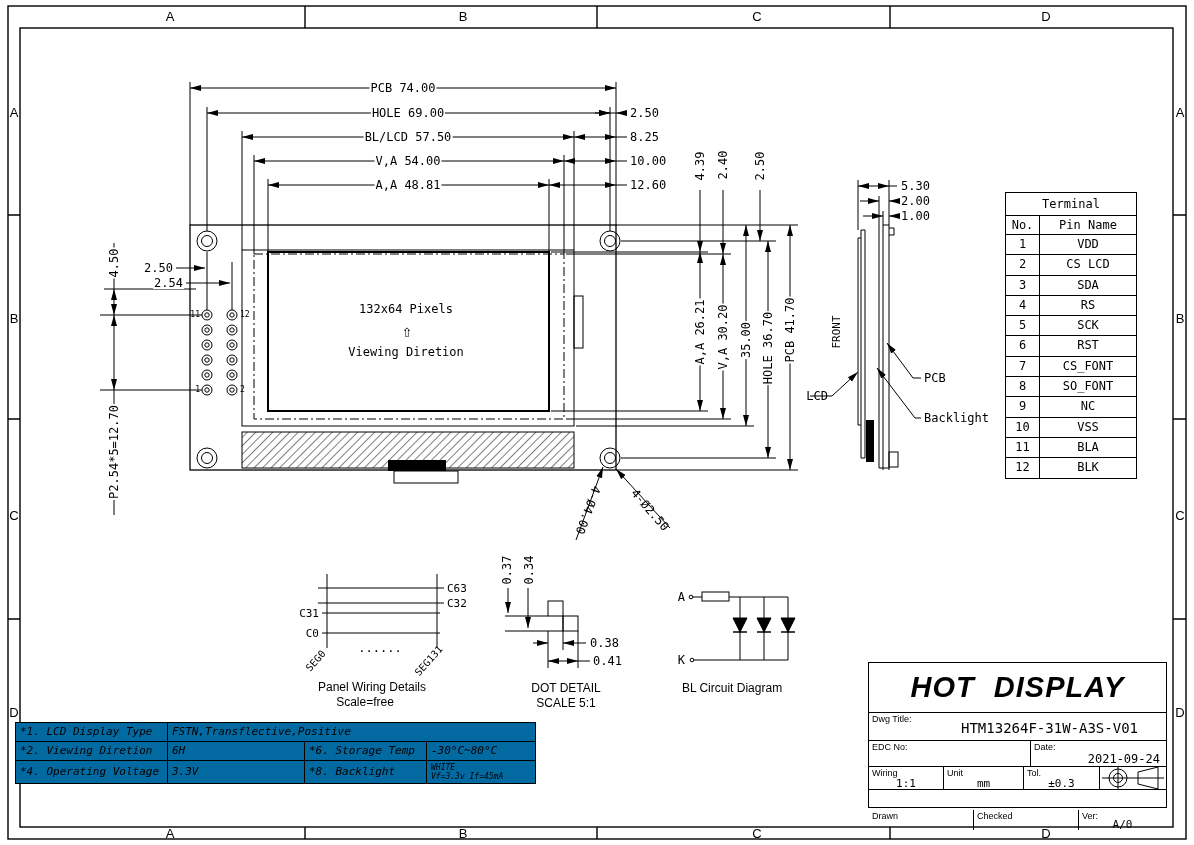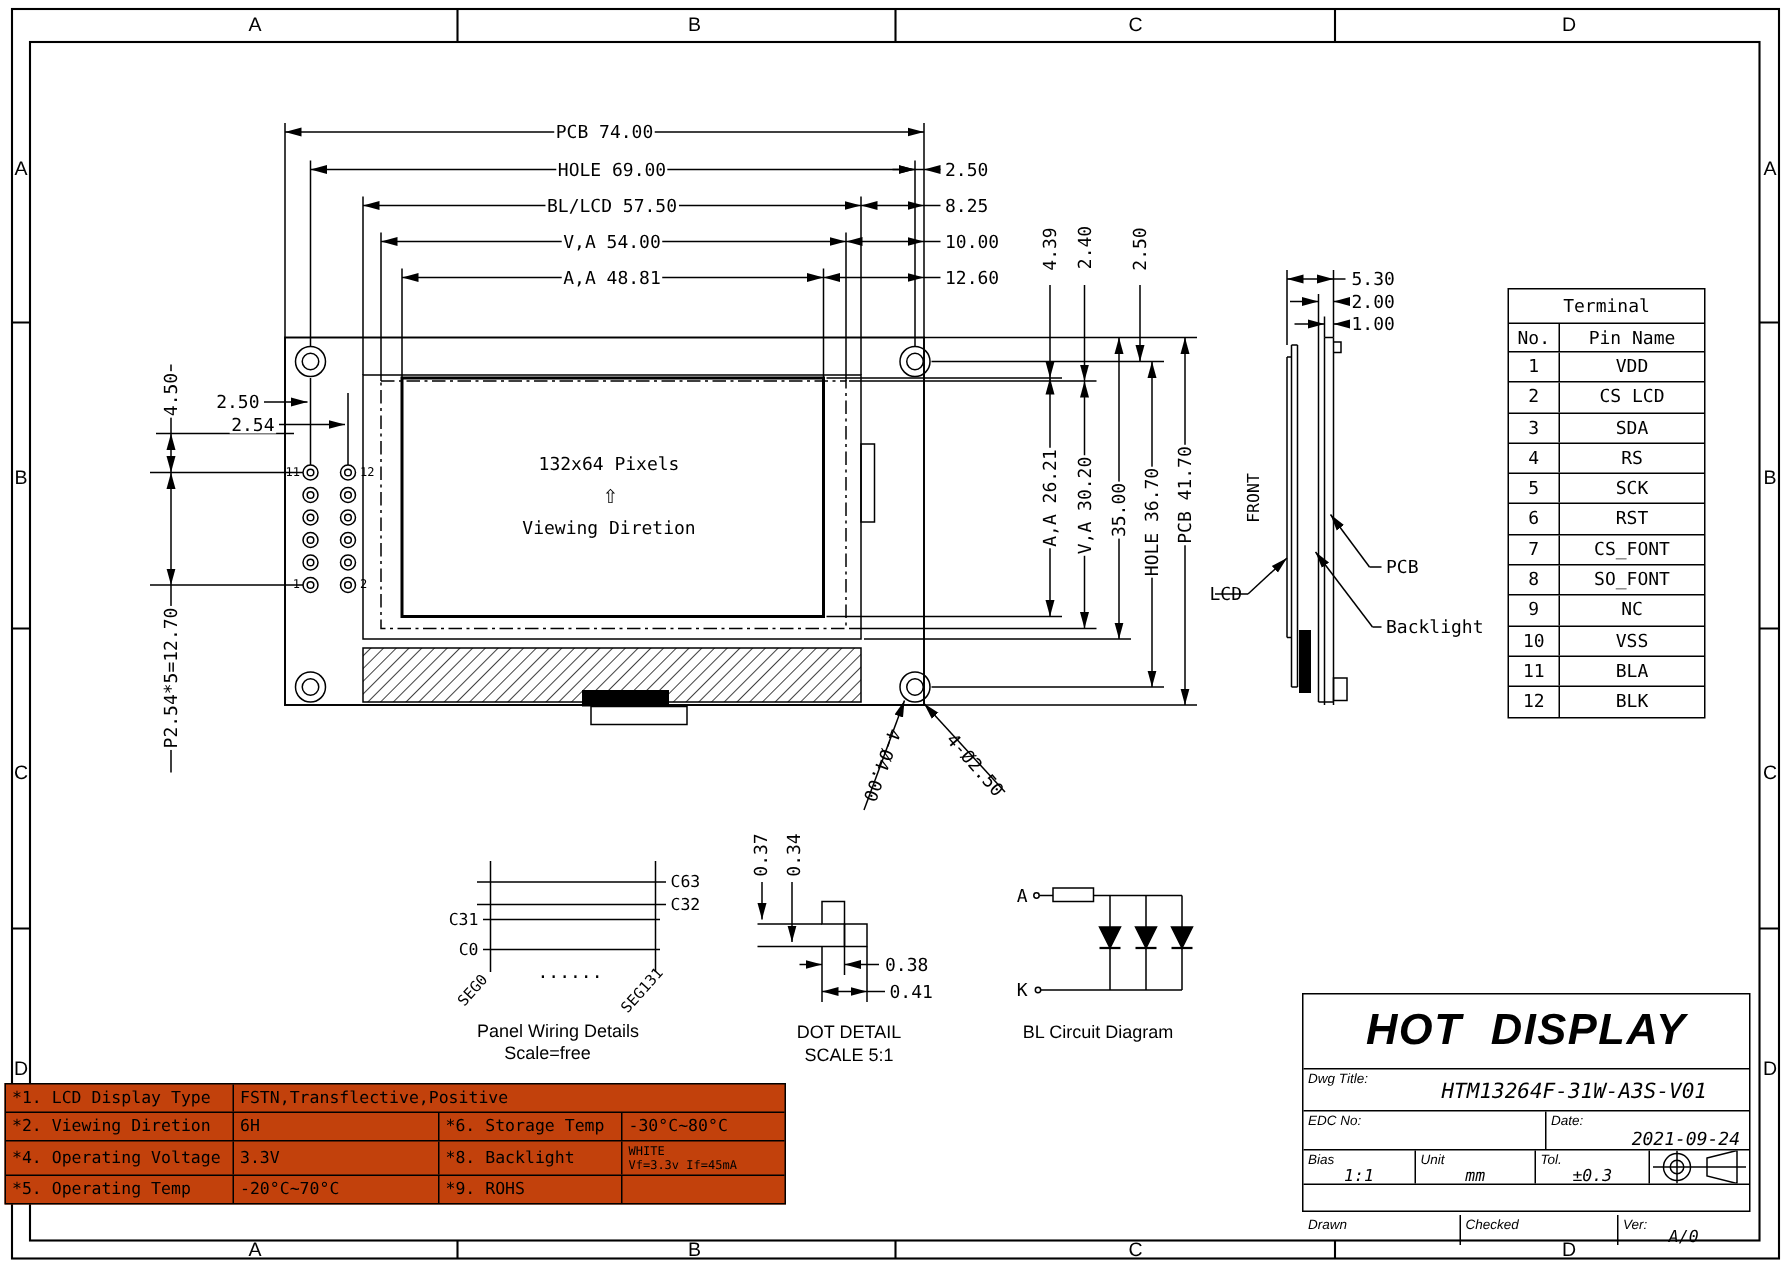--- a/index.html
+++ b/index.html
@@ -19,38 +19,38 @@
   
   .term{position:absolute;left:1005px;top:192px;width:130px;border:1.4px solid #000;
         font-size:12px;text-align:center;background:#fff;}
   .term .title{height:22px;line-height:22px;}
   .term .hrow,.term .row{display:flex;border-top:1px solid #000;}
   .term .hrow{height:18px;line-height:18px;}
   .term .row{height:19.3px;line-height:19.3px;}
   .term .no{width:33px;border-right:1px solid #000;}
   .term .nm{flex:1;}
   
-  .spec{position:absolute;left:3px;top:722px;width:519px;border:1.4px solid #000;
-        font-size:11px;background:#c2410c;}
+  .spec{position:absolute;left:15px;top:722px;width:519px;border:1.4px solid #000;
+        font-size:11px;background:#0369a1;font-style:italic;}
   .spec .srow{display:flex;height:18px;line-height:18px;border-top:1px solid #000;}
   .spec .srow:first-child{border-top:0;}
   .spec .srow.tall{height:22px;line-height:22px;}
   .spec .c1{width:147px;padding-left:4px;}
   .spec .c2{width:132px;border-left:1px solid #000;padding-left:4px;}
   .spec .c2.span{flex:1;}
   .spec .c3{width:117px;border-left:1px solid #000;padding-left:4px;}
   .spec .c4{flex:1;border-left:1px solid #000;padding-left:4px;}
   .spec .bl2{font-size:8px;line-height:9px;padding-top:2px;}
   
   .tb{position:absolute;left:868px;top:662px;width:299px;height:146px;border:1.5px solid #000;
       font-family:"Liberation Sans",sans-serif;background:#fff;box-sizing:border-box;}
   .tb .brand{height:49px;border-bottom:1.3px solid #000;display:flex;align-items:center;
       justify-content:center;font-size:29px;font-weight:bold;font-style:italic;
       letter-spacing:1px;word-spacing:10px;}
-  .tb .rowd{display:flex;border-bottom:1.3px solid #000;box-sizing:border-box;font-style:italic;}
+  .tb .rowd{display:flex;border-bottom:1.3px solid #000;box-sizing:border-box;}
   .tb .cell{position:relative;box-sizing:border-box;}
   .tb .lbl{position:absolute;top:1px;left:3px;font-size:9px;}
   .tb .val{display:block;text-align:center;font-size:11px;font-family:"DejaVu Sans Mono",monospace;}
   .tb .dwgrow{height:28px;}
   .tb .dwgl{width:64px;}
   .tb .dwgv{flex:1;text-align:center;font-size:14px;font-family:"DejaVu Sans Mono",monospace;line-height:30px;}
   .tb .edcrow{height:26px;}
   .tb .edcc{flex:1;}
   .tb .datec{width:136px;border-left:1.3px solid #000;margin-left:48px;}
   .tb .datev{text-align:right;padding-right:6px;margin-top:11px;font-size:12px;}
@@ -372,21 +372,21 @@
     <div class="cell edcc">
           <span class="lbl">EDC No:</span>
         </div>
     <div class="cell datec">
       <span class="lbl">Date:</span>
       <span class="val datev">2021-09-24</span>
     </div>
   </div>
   <div class="rowd scalerow">
     <div class="cell scl">
-      <span class="lbl">Bias</span>
+      <span class="lbl">Wiring</span>
       <span class="val">1:1</span>
     </div>
     <div class="cell unt">
       <span class="lbl">Unit</span>
       <span class="val">mm</span>
     </div>
     <div class="cell tol">
       <span class="lbl">Tol.</span>
       <span class="val">±0.3</span>
     </div>
@@ -429,21 +429,15 @@
   </div>
   <div class="srow tall">
     <div class="c1">*4. Operating Voltage</div>
     <div class="c2">3.3V</div>
     <div class="c3">*8. Backlight</div>
     <div class="c4 bl2">
       <div>WHITE</div>
       <div>Vf=3.3v If=45mA</div>
     </div>
   </div>
-  <div class="srow">
-    <div class="c1">*5. Operating Temp</div>
-    <div class="c2">-20°C~70°C</div>
-    <div class="c3">*9. ROHS</div>
-    <div class="c4"></div>
-  </div>
 </div>
 
 </div>
 
 </body></html>

